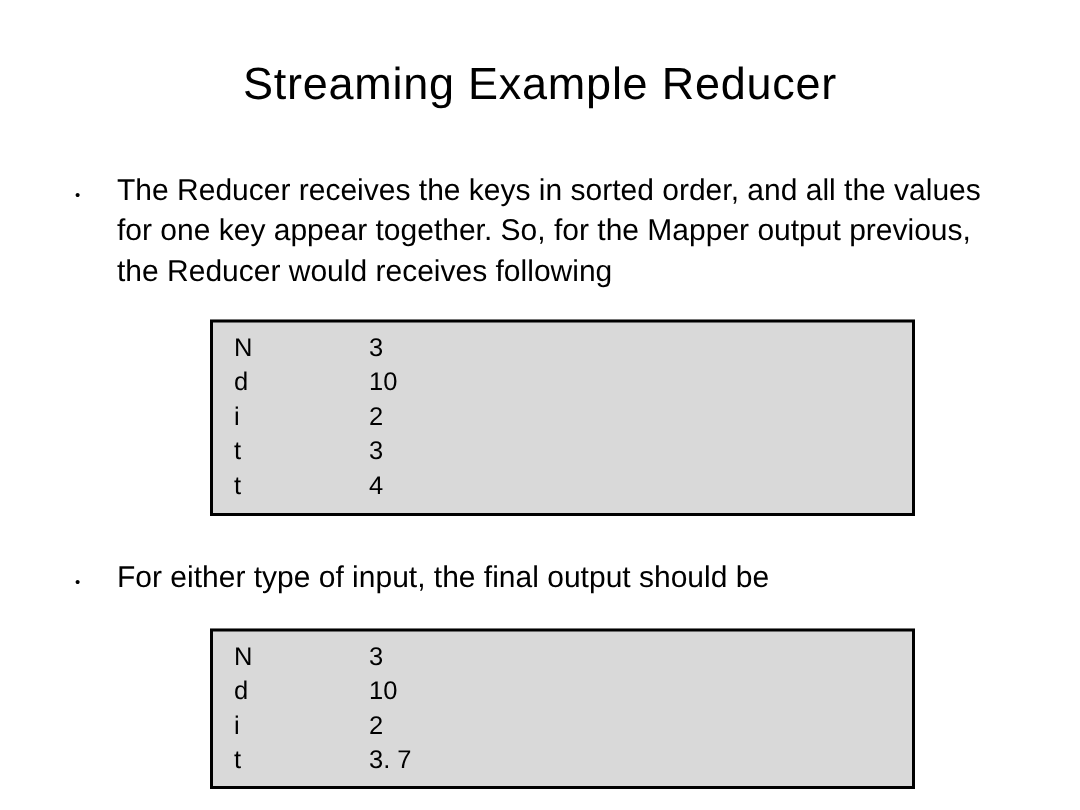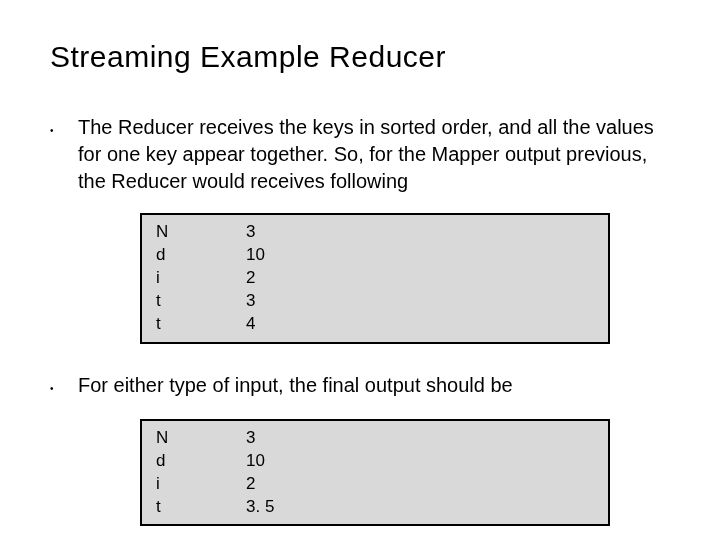--- a/index.html
+++ b/index.html
@@ -8,20 +8,21 @@
     height: 540px;
     background: #ffffff;
     font-family: "Segoe UI Light", "Segoe UI", Arial, sans-serif;
     color: #000;
     padding: 40px 50px 30px 50px;
     overflow: hidden;
   }
   .title {
     font-size: 30px;
     font-weight: 300;
+    text-align: center;
     margin-bottom: 40px;
     letter-spacing: 0.5px;
   }
   .bullet-row {
     display: flex;
     font-size: 20px;
     font-weight: 300;
     line-height: 1.35;
     margin-bottom: 18px;
   }
@@ -100,15 +101,15 @@
   <div class="code-line">
       <span class="code-key">d</span>
       <span class="code-val">10</span>
     </div>
   <div class="code-line">
       <span class="code-key">i</span>
       <span class="code-val">2</span>
     </div>
   <div class="code-line">
       <span class="code-key">t</span>
-      <span class="code-val">3. 5</span>
+      <span class="code-val">3. 7</span>
     </div>
 </div>
 
 </body></html>

